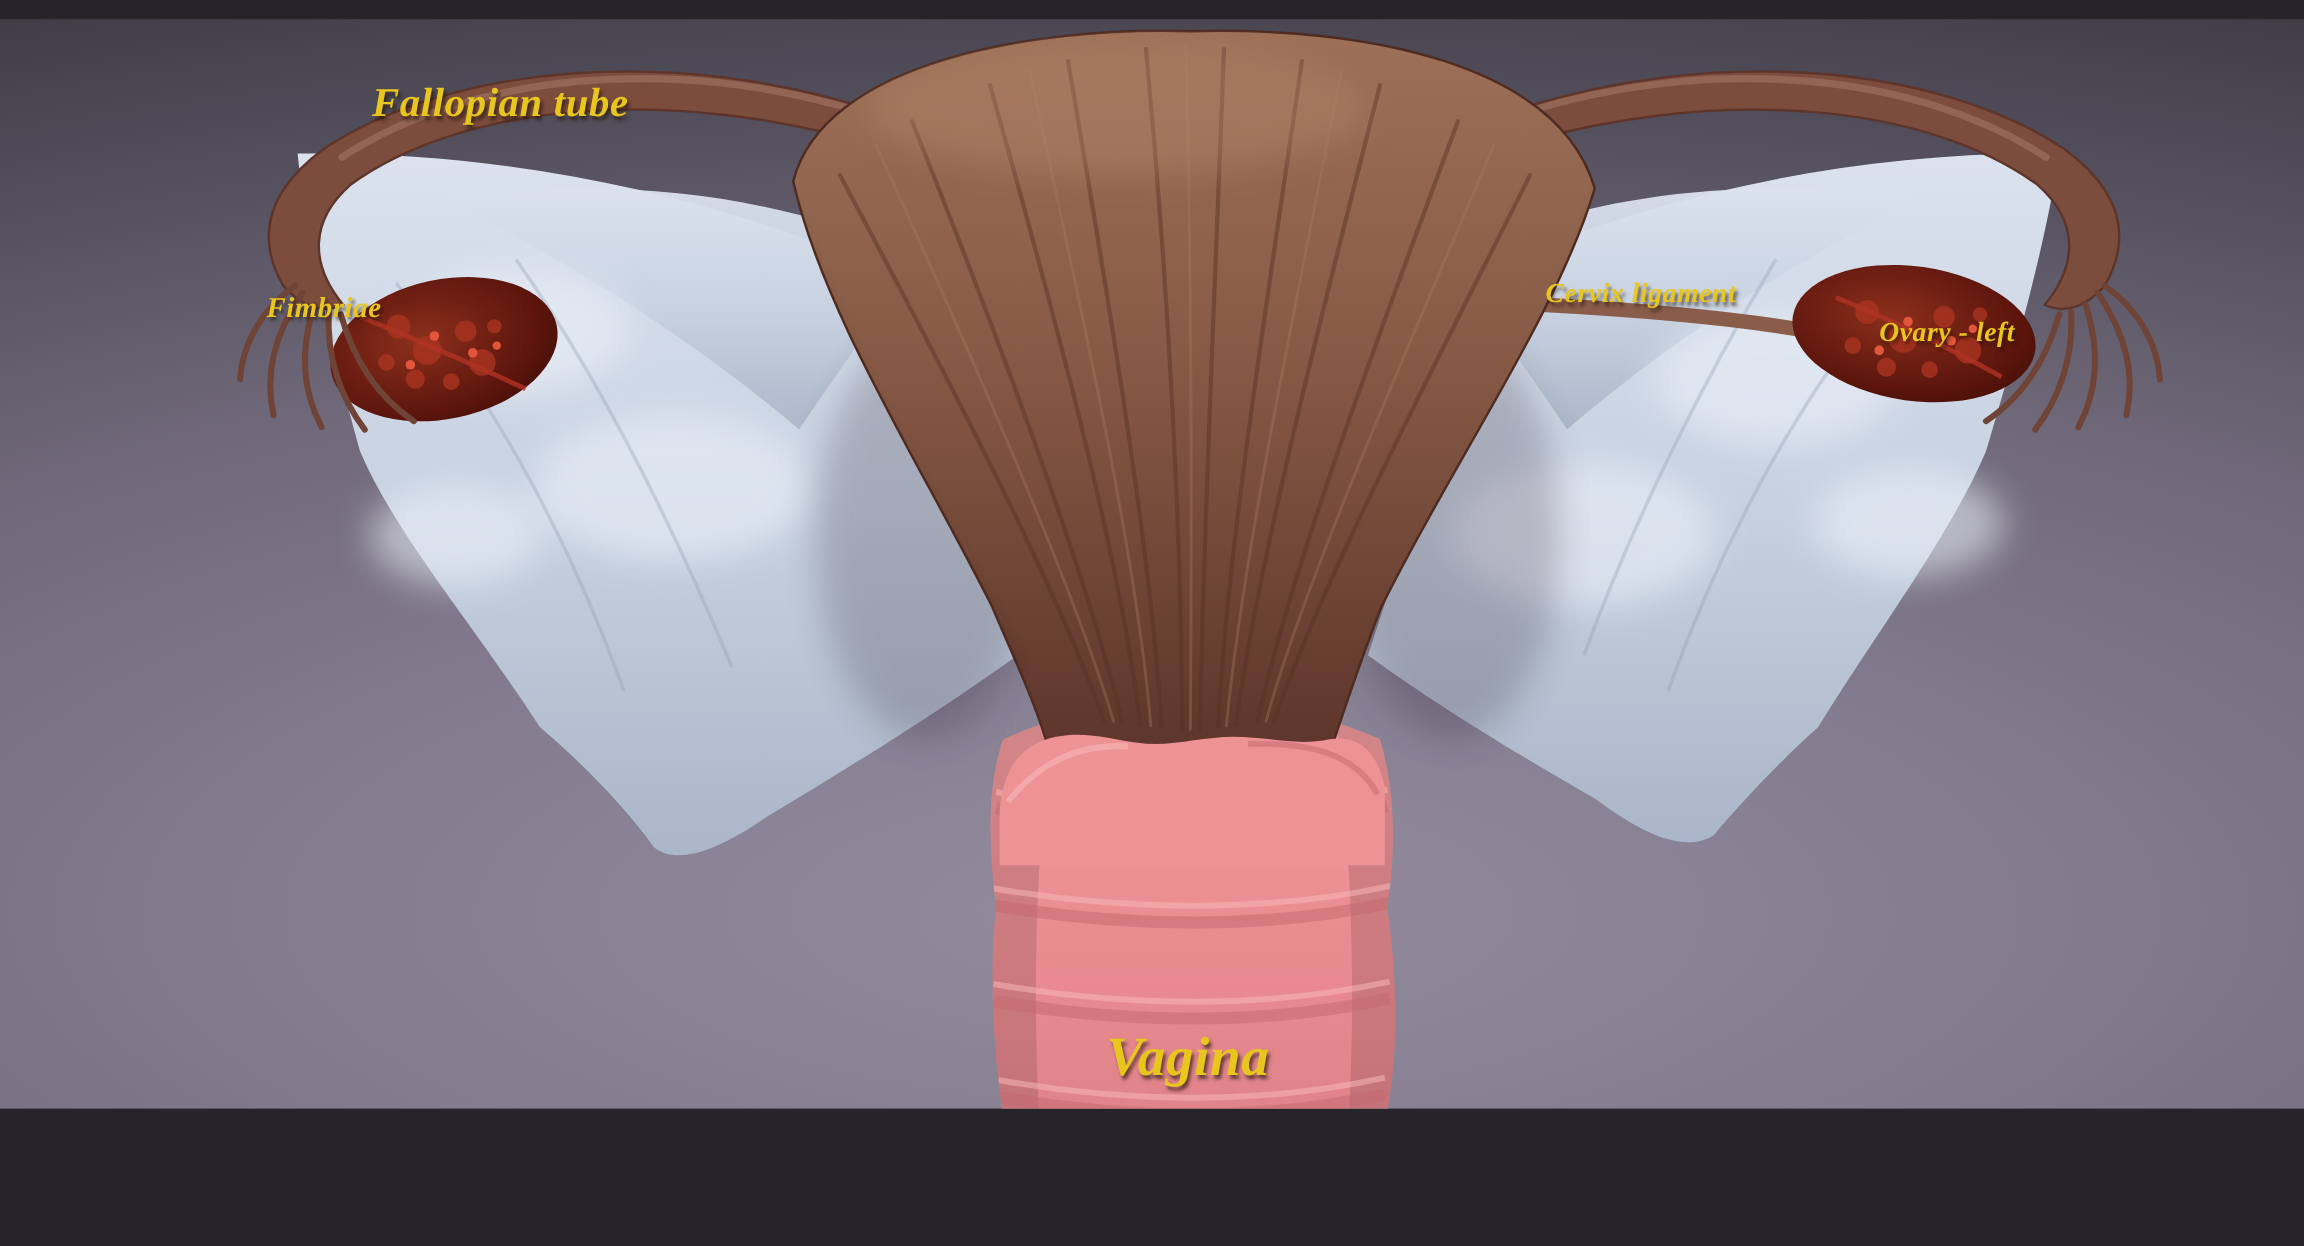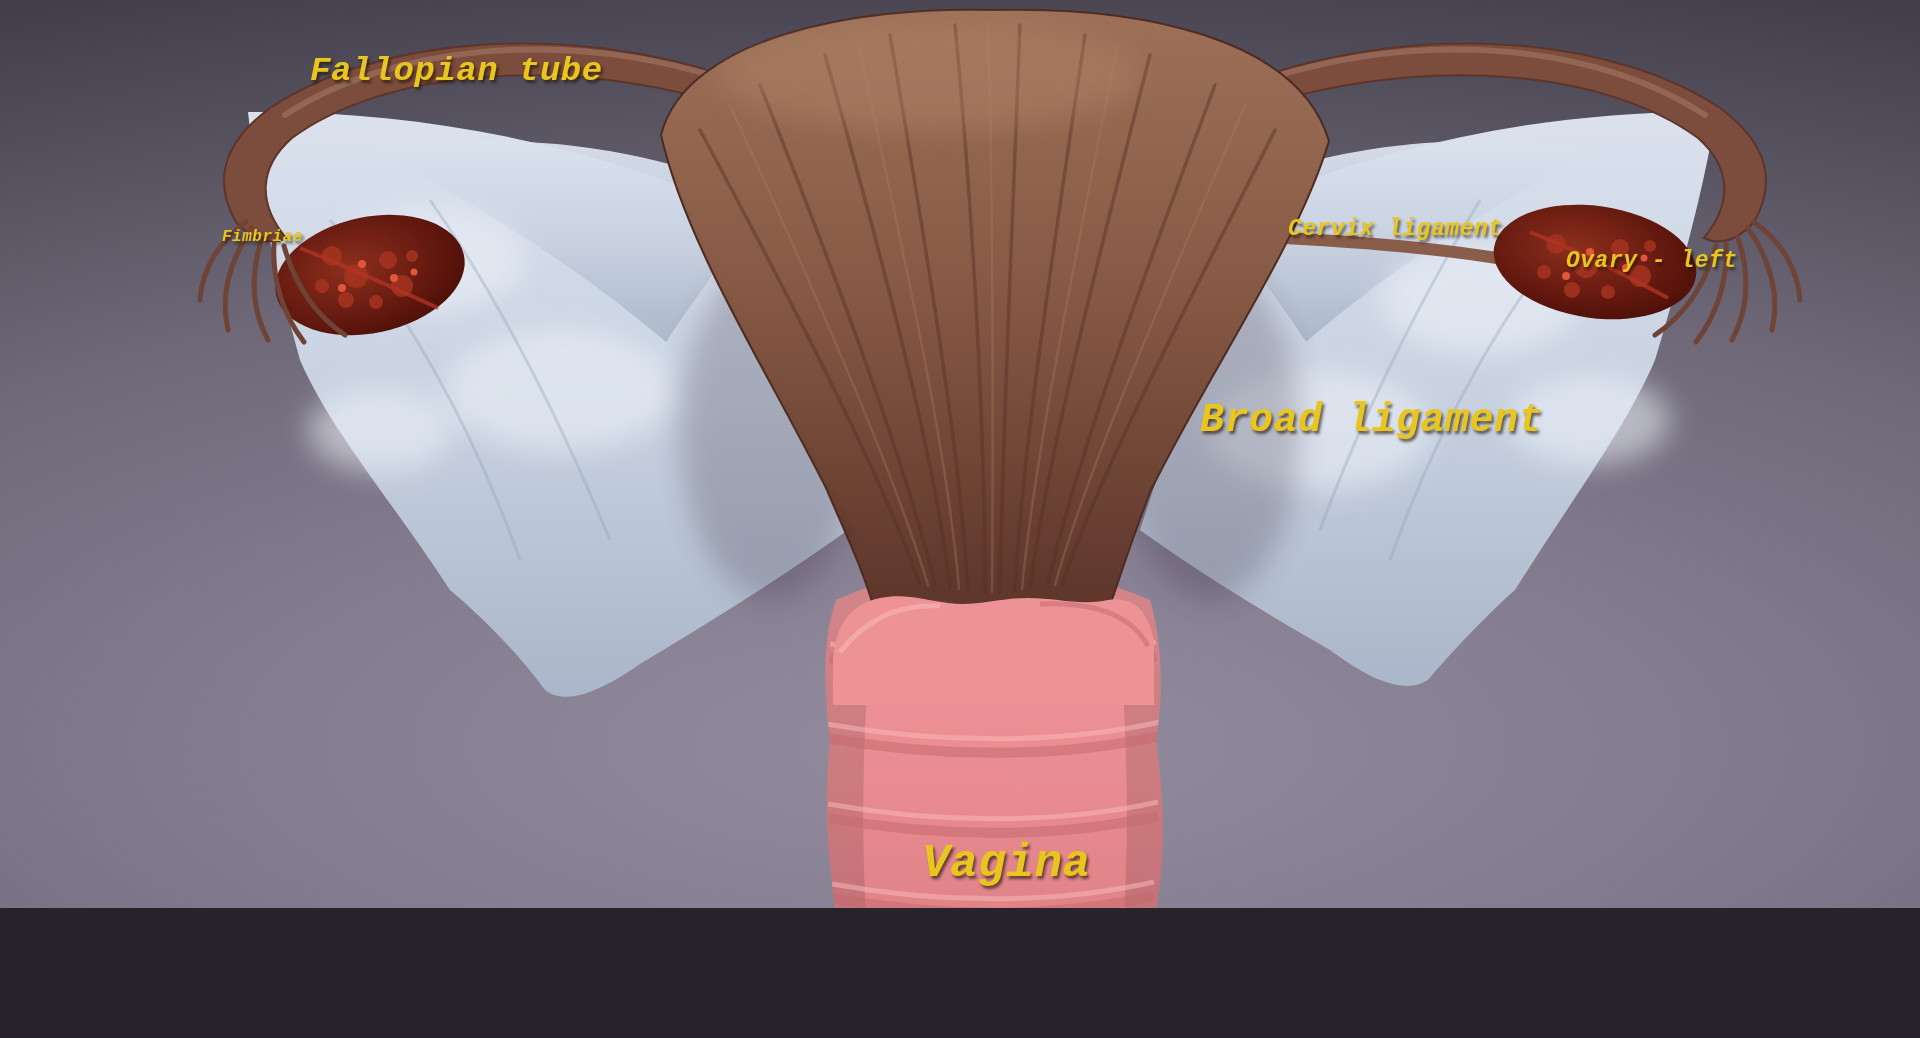--- a/index.html
+++ b/index.html
@@ -8,35 +8,36 @@
     background: #26232a;
   }
   .stage {
     position: relative;
     width: 1920px;
     height: 908px;
     overflow: hidden;
     background:
       radial-gradient(130% 95% at 50% 82%,
         #938c9e 0%, #837c8f 30%, #6f6979 55%, #544f5d 78%, #3b3740 100%);
-    font-family: Liberation Mono, monospace;
+    font-family: Liberation Serif, serif;
+    margin-top: 16px;
   }
   .stage svg { position: absolute; left: 0; top: 0; }
   .lbl {
     position: absolute;
     color: #e9c61e;
     font-style: italic;
     font-weight: 700;
     letter-spacing: 0.5px;
     text-shadow: 2px 3px 3px rgba(35, 20, 8, 0.65);
     white-space: nowrap;
     pointer-events: none;
   }
   #lbl-fallopian-tube   { left: 310px;  top: 52px;  font-size: 34px; }
-  #lbl-fimbriae         { left: 222px;  top: 228px; font-size: 16px; }
+  #lbl-fimbriae         { left: 222px;  top: 228px; font-size: 24px; }
   #lbl-uterus-body      { left: 843px;  top: 208px; font-size: 56px; }
   #lbl-ovarian-ligament { left: 1288px; top: 216px; font-size: 23px; }
   #lbl-ovary-left       { left: 1566px; top: 248px; font-size: 23px; }
   #lbl-broad-ligament   { left: 1200px; top: 398px; font-size: 40px; }
   #lbl-cervix           { left: 915px;  top: 540px; font-size: 44px; }
   #lbl-vagina           { left: 922px;  top: 838px; font-size: 46px; }
 </style>
 </head>
 <body>
 
@@ -286,16 +287,15 @@
         L 1154 705 L 833 705 Z" fill="#ed9295"></path>
       <path d="M 840 652 C 870 614, 905 604, 940 606" stroke="#f8b7b7" stroke-width="5" fill="none" opacity="0.6"></path>
       <path d="M 1040 604 C 1090 602, 1130 612, 1148 646" stroke="#c4686e" stroke-width="5" fill="none" opacity="0.5"></path>
     </g>
   </svg>
 
   <div class="lbl" id="lbl-fallopian-tube">Fallopian tube</div>
   <div class="lbl" id="lbl-fimbriae">Fimbriae</div>
   <div class="lbl" id="lbl-ovarian-ligament">Cervix ligament</div>
   <div class="lbl" id="lbl-ovary-left">Ovary - left</div>
-  <div class="lbl" id="lbl-broad-ligament">Broad ligament</div>
   <div class="lbl" id="lbl-vagina">Vagina</div>
 
 </div>
 
 </body></html>

